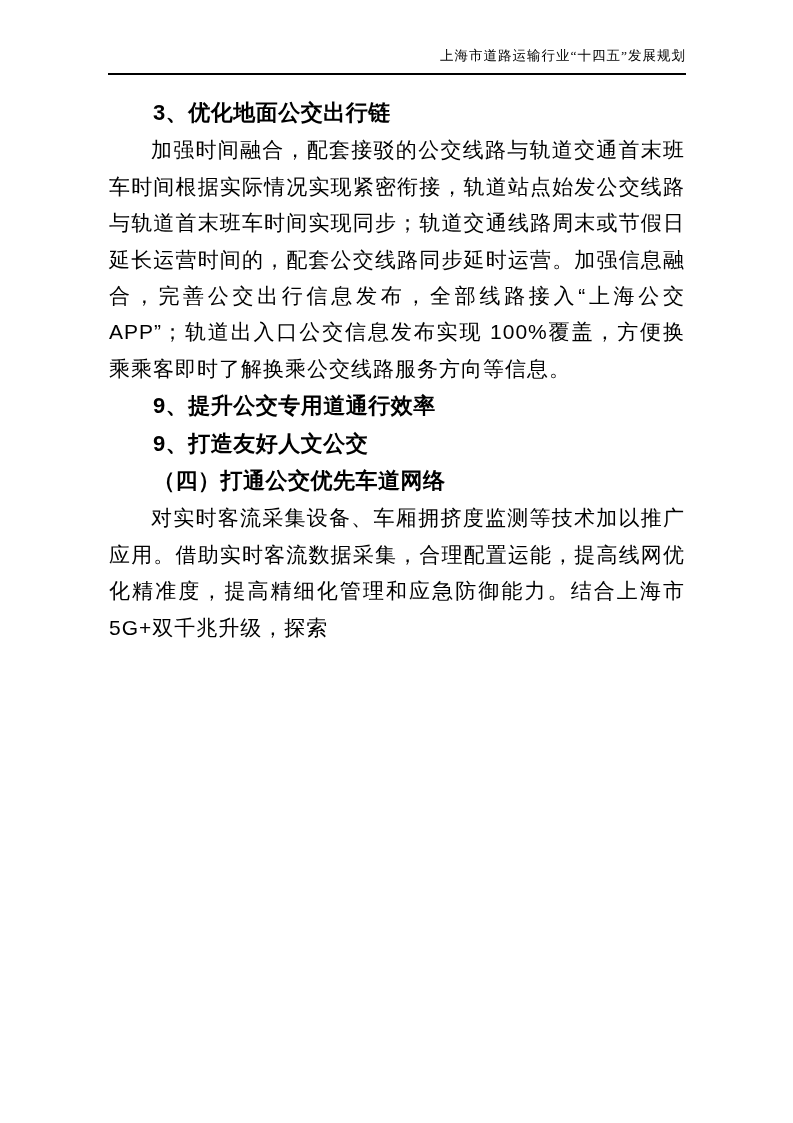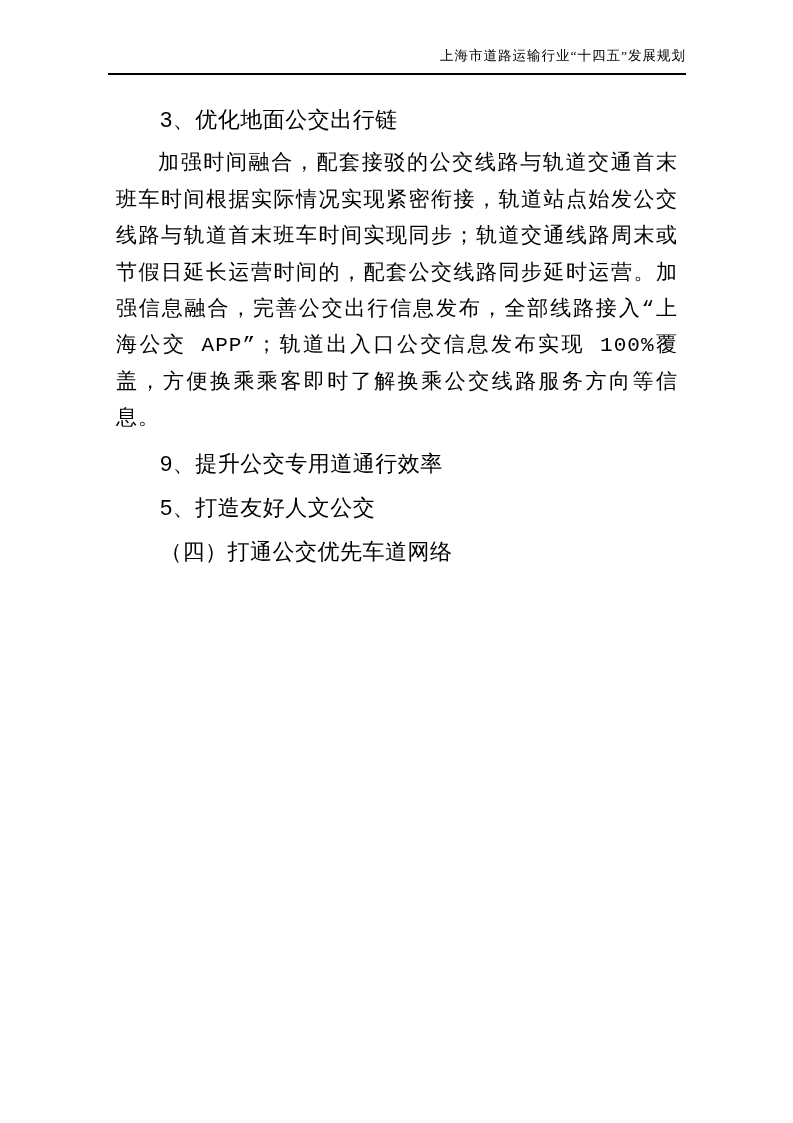--- a/index.html
+++ b/index.html
@@ -37,35 +37,35 @@
   }
   .content {
     position: absolute;
     top: 94px;
     left: 108px;
     width: 578px;
     font-size: 21px;
     line-height: 36.4px;
   }
   .para {
-    margin: 8px;
+    margin: 1px;
     text-indent: 2em;
     text-align: justify;
     text-justify: inter-character;
     letter-spacing: 1px;
-    font-family: Liberation Mono, monospace;
+    font-family: Liberation Sans, sans-serif;
   }
   .para:last-child {
     text-align-last: left;
   }
   .heading {
-    margin: 8px;
+    margin: 1px;
     text-indent: 2em;
     font-size: 22px;
-    font-weight: normal;
+    font-weight: bold;
     letter-spacing: 0.5px;
     font-family: "Liberation Sans", "DejaVu Sans", sans-serif;
   }
   .page-number {
     position: absolute;
     top: 1038px;
     left: 0;
     width: 793px;
     text-align: center;
     font-size: 15px;
@@ -78,19 +78,20 @@
 <div class="page">
 
   <div class="header">上海市道路运输行业“十四五”发展规划</div>
 
   <div class="header-rule"></div>
 
   <div class="content">
     <p class="heading">3、优化地面公交出行链</p>
     <p class="para">加强时间融合，配套接驳的公交线路与轨道交通首末班车时间根据实际情况实现紧密衔接，轨道站点始发公交线路与轨道首末班车时间实现同步；轨道交通线路周末或节假日延长运营时间的，配套公交线路同步延时运营。加强信息融合，完善公交出行信息发布，全部线路接入“上海公交 APP”；轨道出入口公交信息发布实现 100%覆盖，方便换乘乘客即时了解换乘公交线路服务方向等信息。</p>
     <p class="heading">9、提升公交专用道通行效率</p>
-    <p class="heading">5、打造友好人文公交</p>
+    <p class="heading">9、打造友好人文公交</p>
     <p class="heading">（四）打通公交优先车道网络</p>
+    <p class="para">对实时客流采集设备、车厢拥挤度监测等技术加以推广应用。借助实时客流数据采集，合理配置运能，提高线网优化精准度，提高精细化管理和应急防御能力。结合上海市 5G+双千兆升级，探索</p>
   </div>
 
   <div class="page-number">30</div>
 
 </div>
 
 </body></html>

